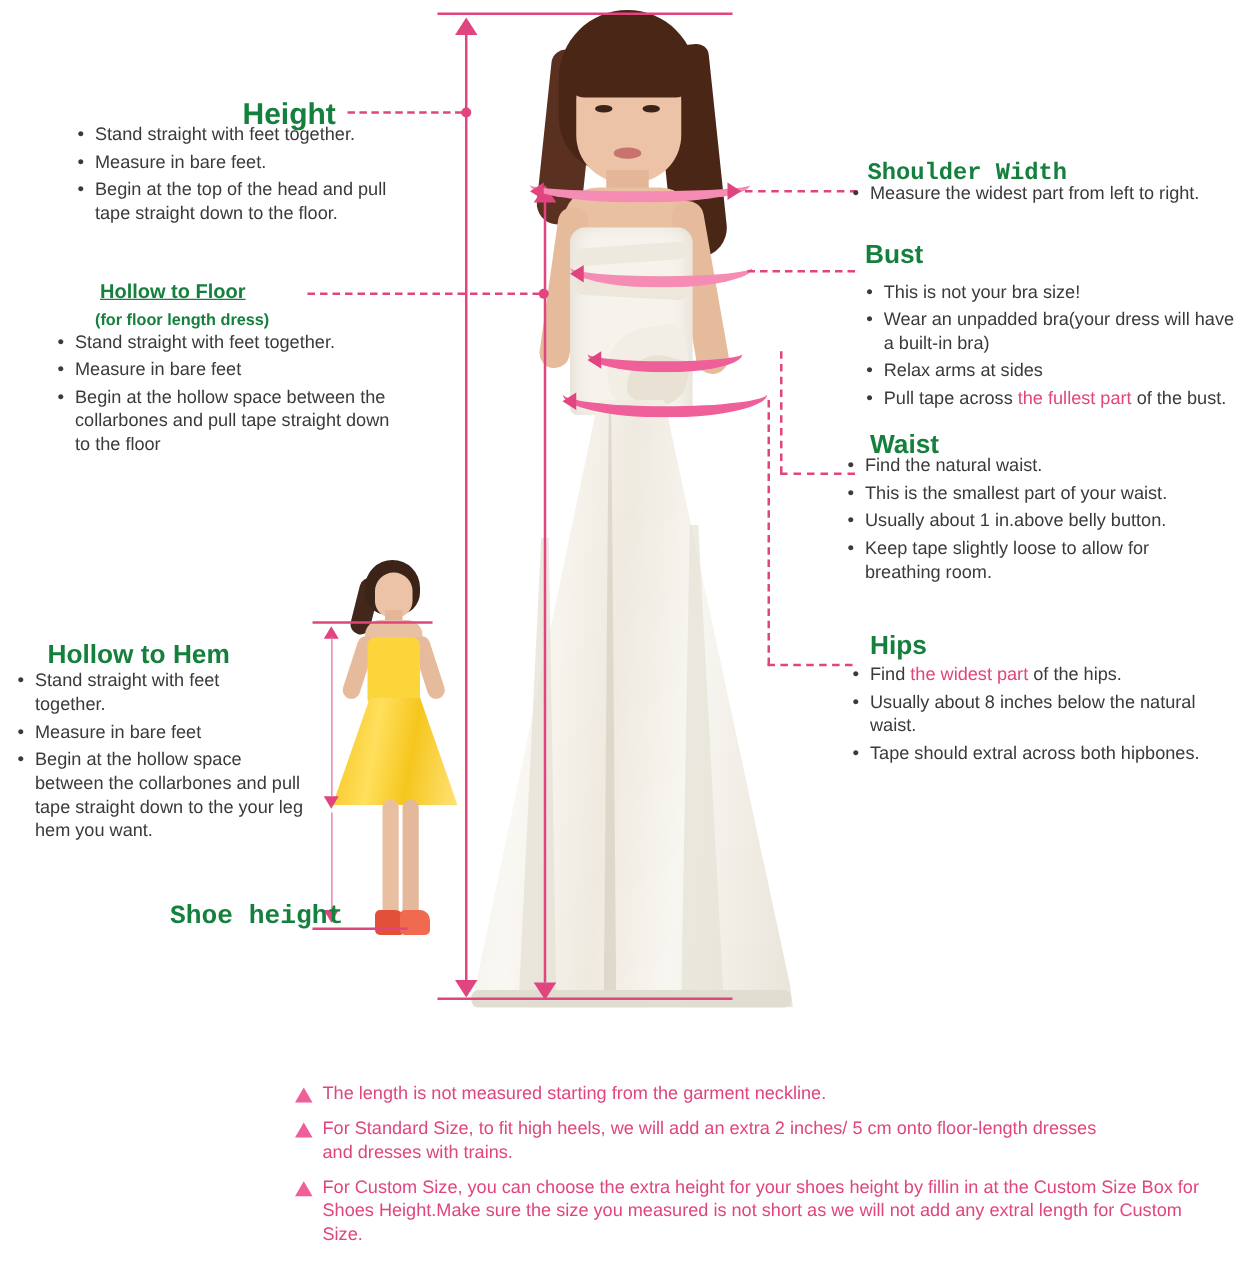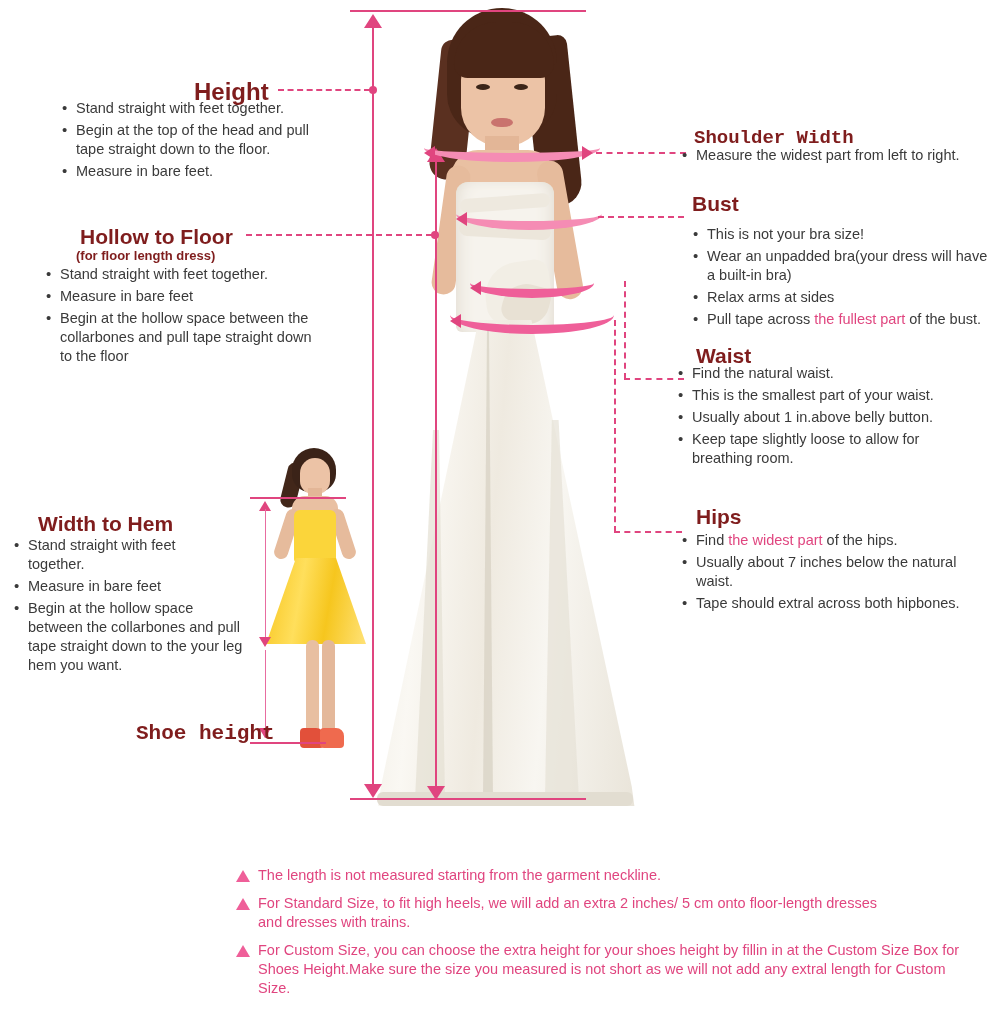--- a/index.html
+++ b/index.html
@@ -163,21 +163,21 @@
     position: absolute;
     border: 0; height: 0;
     border-bottom: 9px solid #f58cb4;
     border-radius: 50%;
   }
   .tape.dark { border-bottom-color: #ef5f99; }
 
   
   .label {
     position: absolute;
-    color: #7f1d1d;
+    color: #15803d;
     font-weight: bold;
     white-space: nowrap;
   }
   .bullets { position: absolute; }
   .bullets li {
     color: #3a3a3a;
     font-size: 14.5px;
     line-height: 19px;
     margin-bottom: 3px;
     list-style: none;
@@ -287,33 +287,33 @@
   <div class="vline thin" style="left:265px; top:509px; height:128px;"></div>
   <div class="arrow-down sm" style="left:259px; top:637px;"></div>
 
   <div class="vline thin" style="left:265px; top:650px; height:88px;"></div>
   <div class="arrow-down sm" style="left:259px; top:728px;"></div>
   <div class="hline" style="left:250px; top:742px; width:76px;"></div>
 
   <div class="label" style="left:194px; top:78px; font-size:24px;">Height</div>
   <ul class="bullets" style="left:62px; top:99px; width:300px; margin:0; padding:0;">
     <li>Stand straight with feet together.</li>
+    <li>Measure in bare feet.</li>
     <li style="white-space:normal; width:270px;">Begin at the top of the head and pull tape straight down to the floor.</li>
-    <li>Measure in bare feet.</li>
-  </ul>
-
-  <div class="label" style="left:80px; top:225px; font-size:21px;">Hollow to Floor</div>
+  </ul>
+
+  <div class="label" style="left:80px; top:225px; font-size:16px;text-decoration:underline;">Hollow to Floor</div>
   <div class="label" style="left:76px; top:248px; font-size:13px;">(for floor length dress)</div>
   <ul class="bullets" style="left:46px; top:265px; width:300px; margin:0; padding:0;">
     <li>Stand straight with feet together.</li>
     <li>Measure in bare feet</li>
     <li style="white-space:normal; width:268px;">Begin at the hollow space between the collarbones and pull tape straight down to the floor</li>
   </ul>
 
-  <div class="label" style="left:38px; top:512px; font-size:21px;">Width to Hem</div>
+  <div class="label" style="left:38px; top:512px; font-size:21px;">Hollow to Hem</div>
   <ul class="bullets" style="left:14px; top:536px; width:250px; margin:0; padding:0;">
     <li style="white-space:normal; width:190px;">Stand straight with feet together.</li>
     <li>Measure in bare feet</li>
     <li style="white-space:normal; width:232px;">Begin at the hollow space between the collarbones and pull tape straight down to the your leg hem  you want.</li>
   </ul>
 
   <div class="label" style="left:136px; top:722px; font-size:21px;font-family:Liberation Mono, monospace;">Shoe height</div>
 
   <div class="label" style="left:694px; top:127px; font-size:19px;font-family:Liberation Mono, monospace;">Shoulder Width</div>
   <ul class="bullets" style="left:682px; top:146px; width:320px; margin:0; padding:0;">
@@ -332,21 +332,21 @@
   <ul class="bullets" style="left:678px; top:364px; width:320px; margin:0; padding:0;">
     <li>Find the natural waist.</li>
     <li>This is the smallest part of your waist.</li>
     <li>Usually about 1 in.above belly button.</li>
     <li style="white-space:normal; width:280px;">Keep tape slightly loose to allow for breathing room.</li>
   </ul>
 
   <div class="label" style="left:696px; top:505px; font-size:21px;">Hips</div>
   <ul class="bullets" style="left:678px; top:527px; width:320px; margin:4px; padding:0;">
     <li><span>Find </span><span class="hl">the widest part</span><span> of the hips.</span></li>
-    <li style="white-space:normal; width:300px;">Usually about 7 inches below the natural waist.</li>
+    <li style="white-space:normal; width:300px;">Usually about 8 inches below the natural waist.</li>
     <li>Tape should extral across both hipbones.</li>
   </ul>
 
   <div id="footer-notes">
     <div class="note">
       <span class="tri"></span>
       <p>The length is not measured starting from the garment neckline.</p>
     </div>
     <div class="note">
       <span class="tri"></span>

